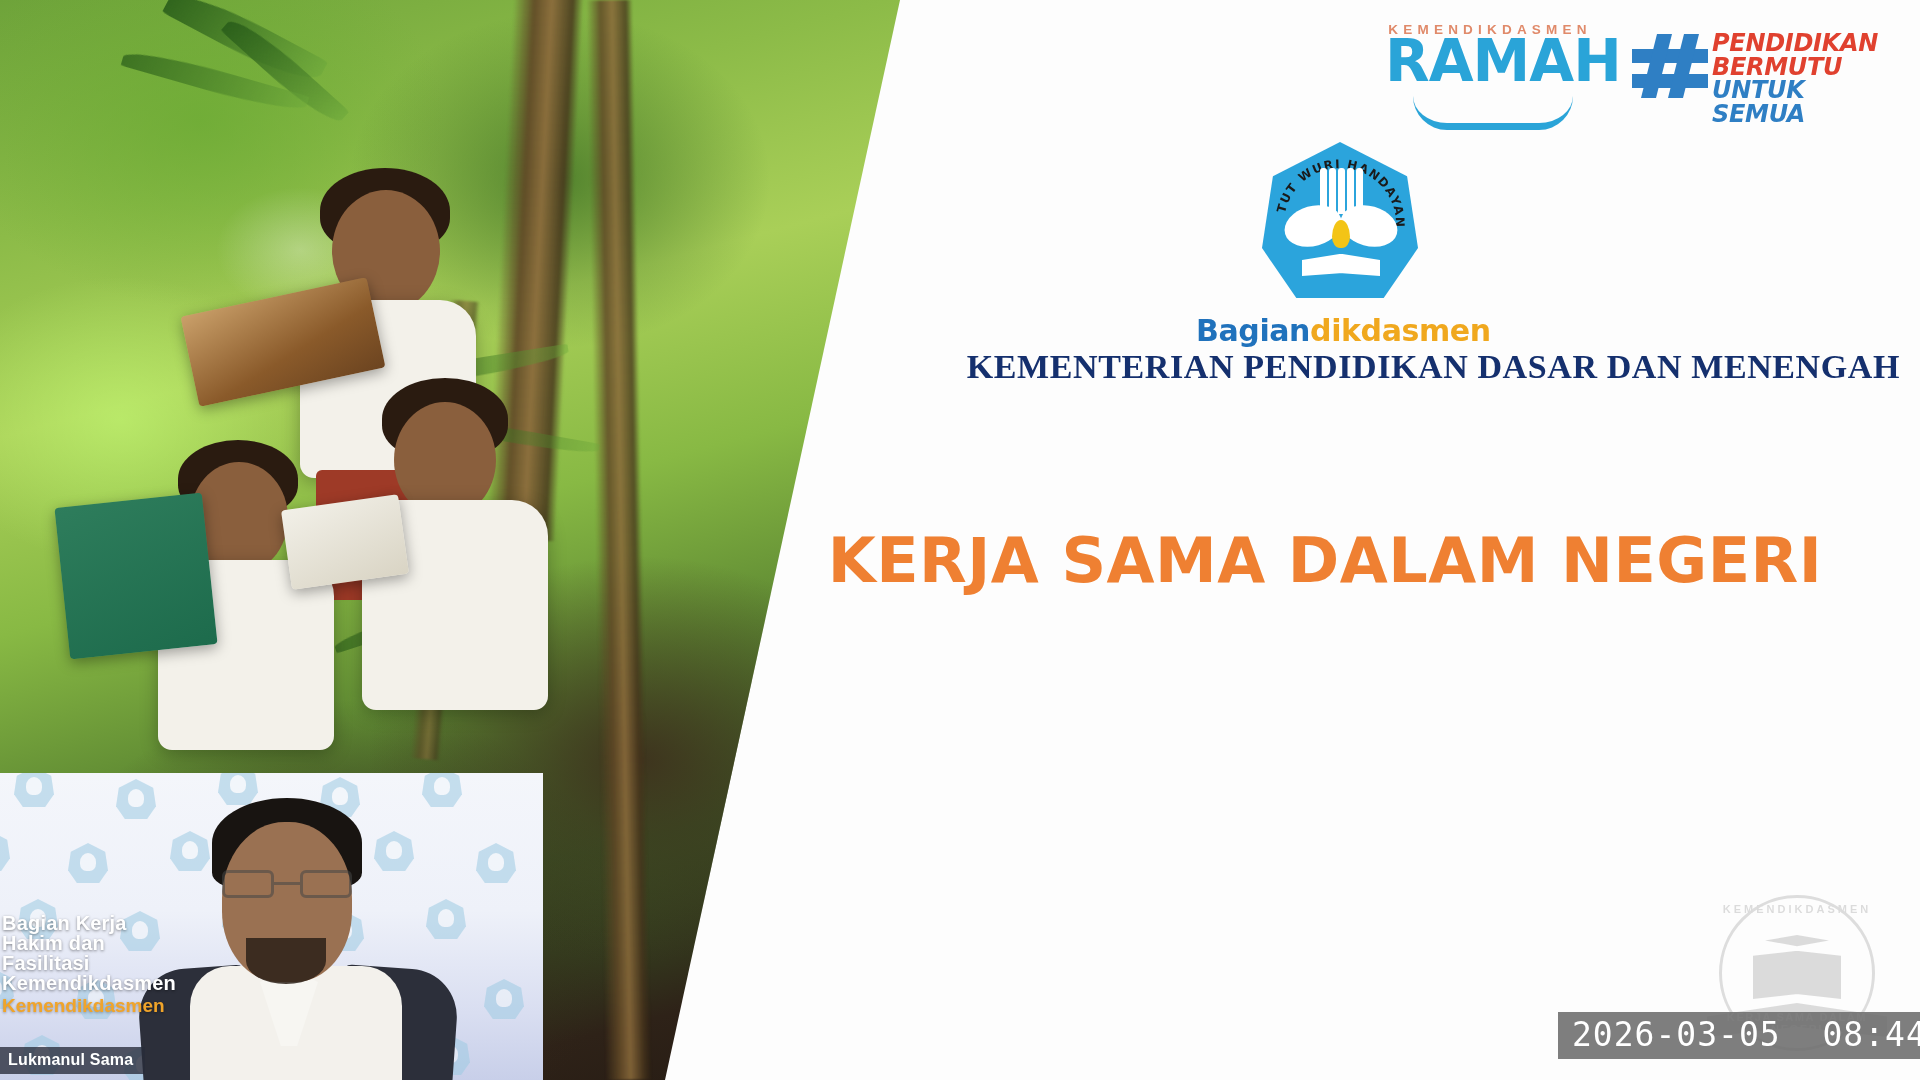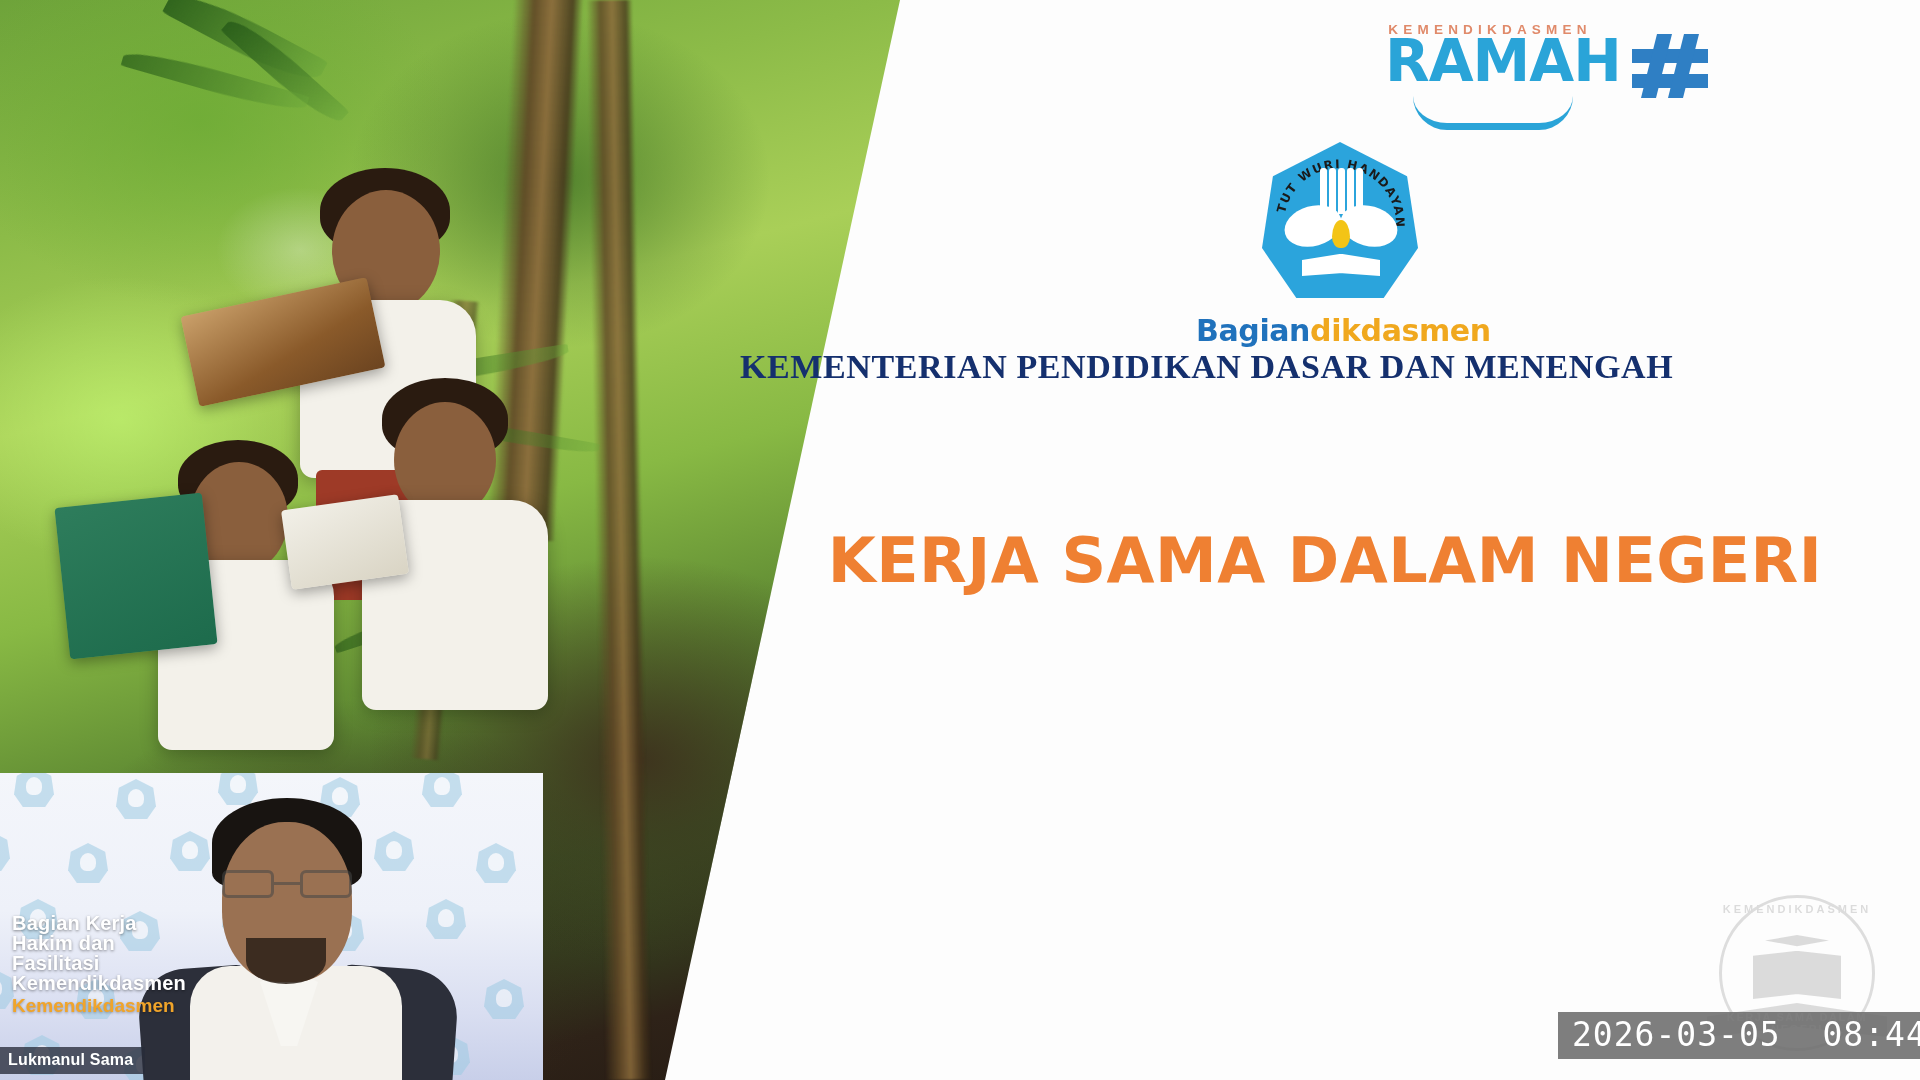--- a/index.html
+++ b/index.html
@@ -82,21 +82,21 @@
   .tw-flame{ position:absolute; left:70px; top:78px; width:18px; height:28px;
     background:#f3c416; border-radius:50% 50% 45% 45%/60% 60% 40% 40%; }
   .tw-book{ position:absolute; left:40px; top:112px; width:78px; height:22px; background:#fff;
     clip-path: polygon(0 6px, 48% 0, 52% 0, 100% 6px, 100% 100%, 52% 88%, 48% 88%, 0 100%); }
 
   .kemen-word{ position:absolute; left:1196px; top:313px; width:290px; text-align:center;
     font-size:30px; font-weight:700; letter-spacing:-.4px; font-family:"DejaVu Sans", sans-serif; }
   .kw-blue{ color:#2072bc; }
   .kw-orange{ color:#f0a81e; }
 
-  .ministry-title{ position:absolute; left:740px; top:348px; width:1160px; text-align:left;
+  .ministry-title{ position:absolute; left:740px; top:348px; width:1160px; text-align:right;
     font-family:"Liberation Serif", serif; font-weight:700; font-size:34px;
     letter-spacing:.6px; color:#15306e; }
 
   
   .main-title{ position:absolute; left:760px; top:520px; width:1130px; text-align:center; }
   .mt-line1{ font-size:62px; font-weight:700; color:#14548f; letter-spacing:.5px;
              font-family:"DejaVu Sans", sans-serif; line-height:1.05; }
   .mt-line2{ font-size:62px; font-weight:700; color:#ef8032; letter-spacing:.5px;
              font-family:"DejaVu Sans", sans-serif; line-height:1.05; margin-top:8px; }
 
@@ -152,21 +152,21 @@
              background:#2b2018; border-radius:0 0 50% 50%; opacity:.85; }
   .wc-shirt{ position:absolute; left:40px; top:168px; width:212px; height:120px;
              background:#f3f1ec; border-radius:40px 40px 0 0; }
   .wc-jacket-l{ position:absolute; left:-10px; top:170px; width:110px; height:120px;
                 background:#2c2f3a; border-radius:48px 10px 0 0; transform:rotate(-4deg); }
   .wc-jacket-r{ position:absolute; left:188px; top:170px; width:118px; height:120px;
                 background:#2c2f3a; border-radius:10px 48px 0 0; transform:rotate(4deg); }
   .wc-collar{ position:absolute; left:110px; top:170px; width:58px; height:78px;
               background:#f7f6f2; clip-path: polygon(50% 0, 100% 18%, 64% 100%, 36% 100%, 0 18%); }
 
-  .wc-overlay-text{ position:absolute; left:12px; top:140px; width:340px; }
+  .wc-overlay-text{ position:absolute; left:2px; top:140px; width:340px; }
   .wc-ot-line{ font-size:20px; font-weight:700; color:#ffffff; line-height:1.0;
                text-shadow:0 1px 3px rgba(0,0,0,.45); letter-spacing:.2px; }
   .wc-ot-sub{ font-size:19px; font-weight:700; color:#f0a42a; line-height:1.05;
               margin-top:3px; text-shadow:0 1px 3px rgba(0,0,0,.35); }
   .wc-name{ position:absolute; left:0px; bottom:6px; padding:4px 12px 5px 8px;
             background:rgba(40,44,58,.78); color:#fff; font-size:16px; font-weight:600;
             letter-spacing:.2px; }
 </style>
 </head>
 <body>
@@ -216,20 +216,25 @@
     <div class="ramah-main">RAMAH</div>
     <div class="ramah-swoosh"></div>
   </div>
 
   <div class="hash-logo">
     <div class="hash-mark">
       <span class="hash-h1"></span>
       <span class="hash-h2"></span>
       <span class="hash-v1"></span>
       <span class="hash-v2"></span>
+    </div>
+    <div class="hash-lines">
+      <div class="hl hl1">PENDIDIKAN</div>
+      <div class="hl hl2">BERMUTU</div>
+      <div class="hl hl3">UNTUK SEMUA</div>
     </div>
   </div>
 
   <div class="tutwuri">
     <div class="tw-shape"></div>
     <svg class="tw-arc" viewBox="0 0 156 156">
       <defs>
           <path id="arcp" d="M 22,82 A 56,56 0 0 1 134,82" fill="none"></path>
         </defs>
       <text font-size="12" font-weight="bold" fill="#1a1a1a" letter-spacing="1.4" font-family="DejaVu Sans, sans-serif">

